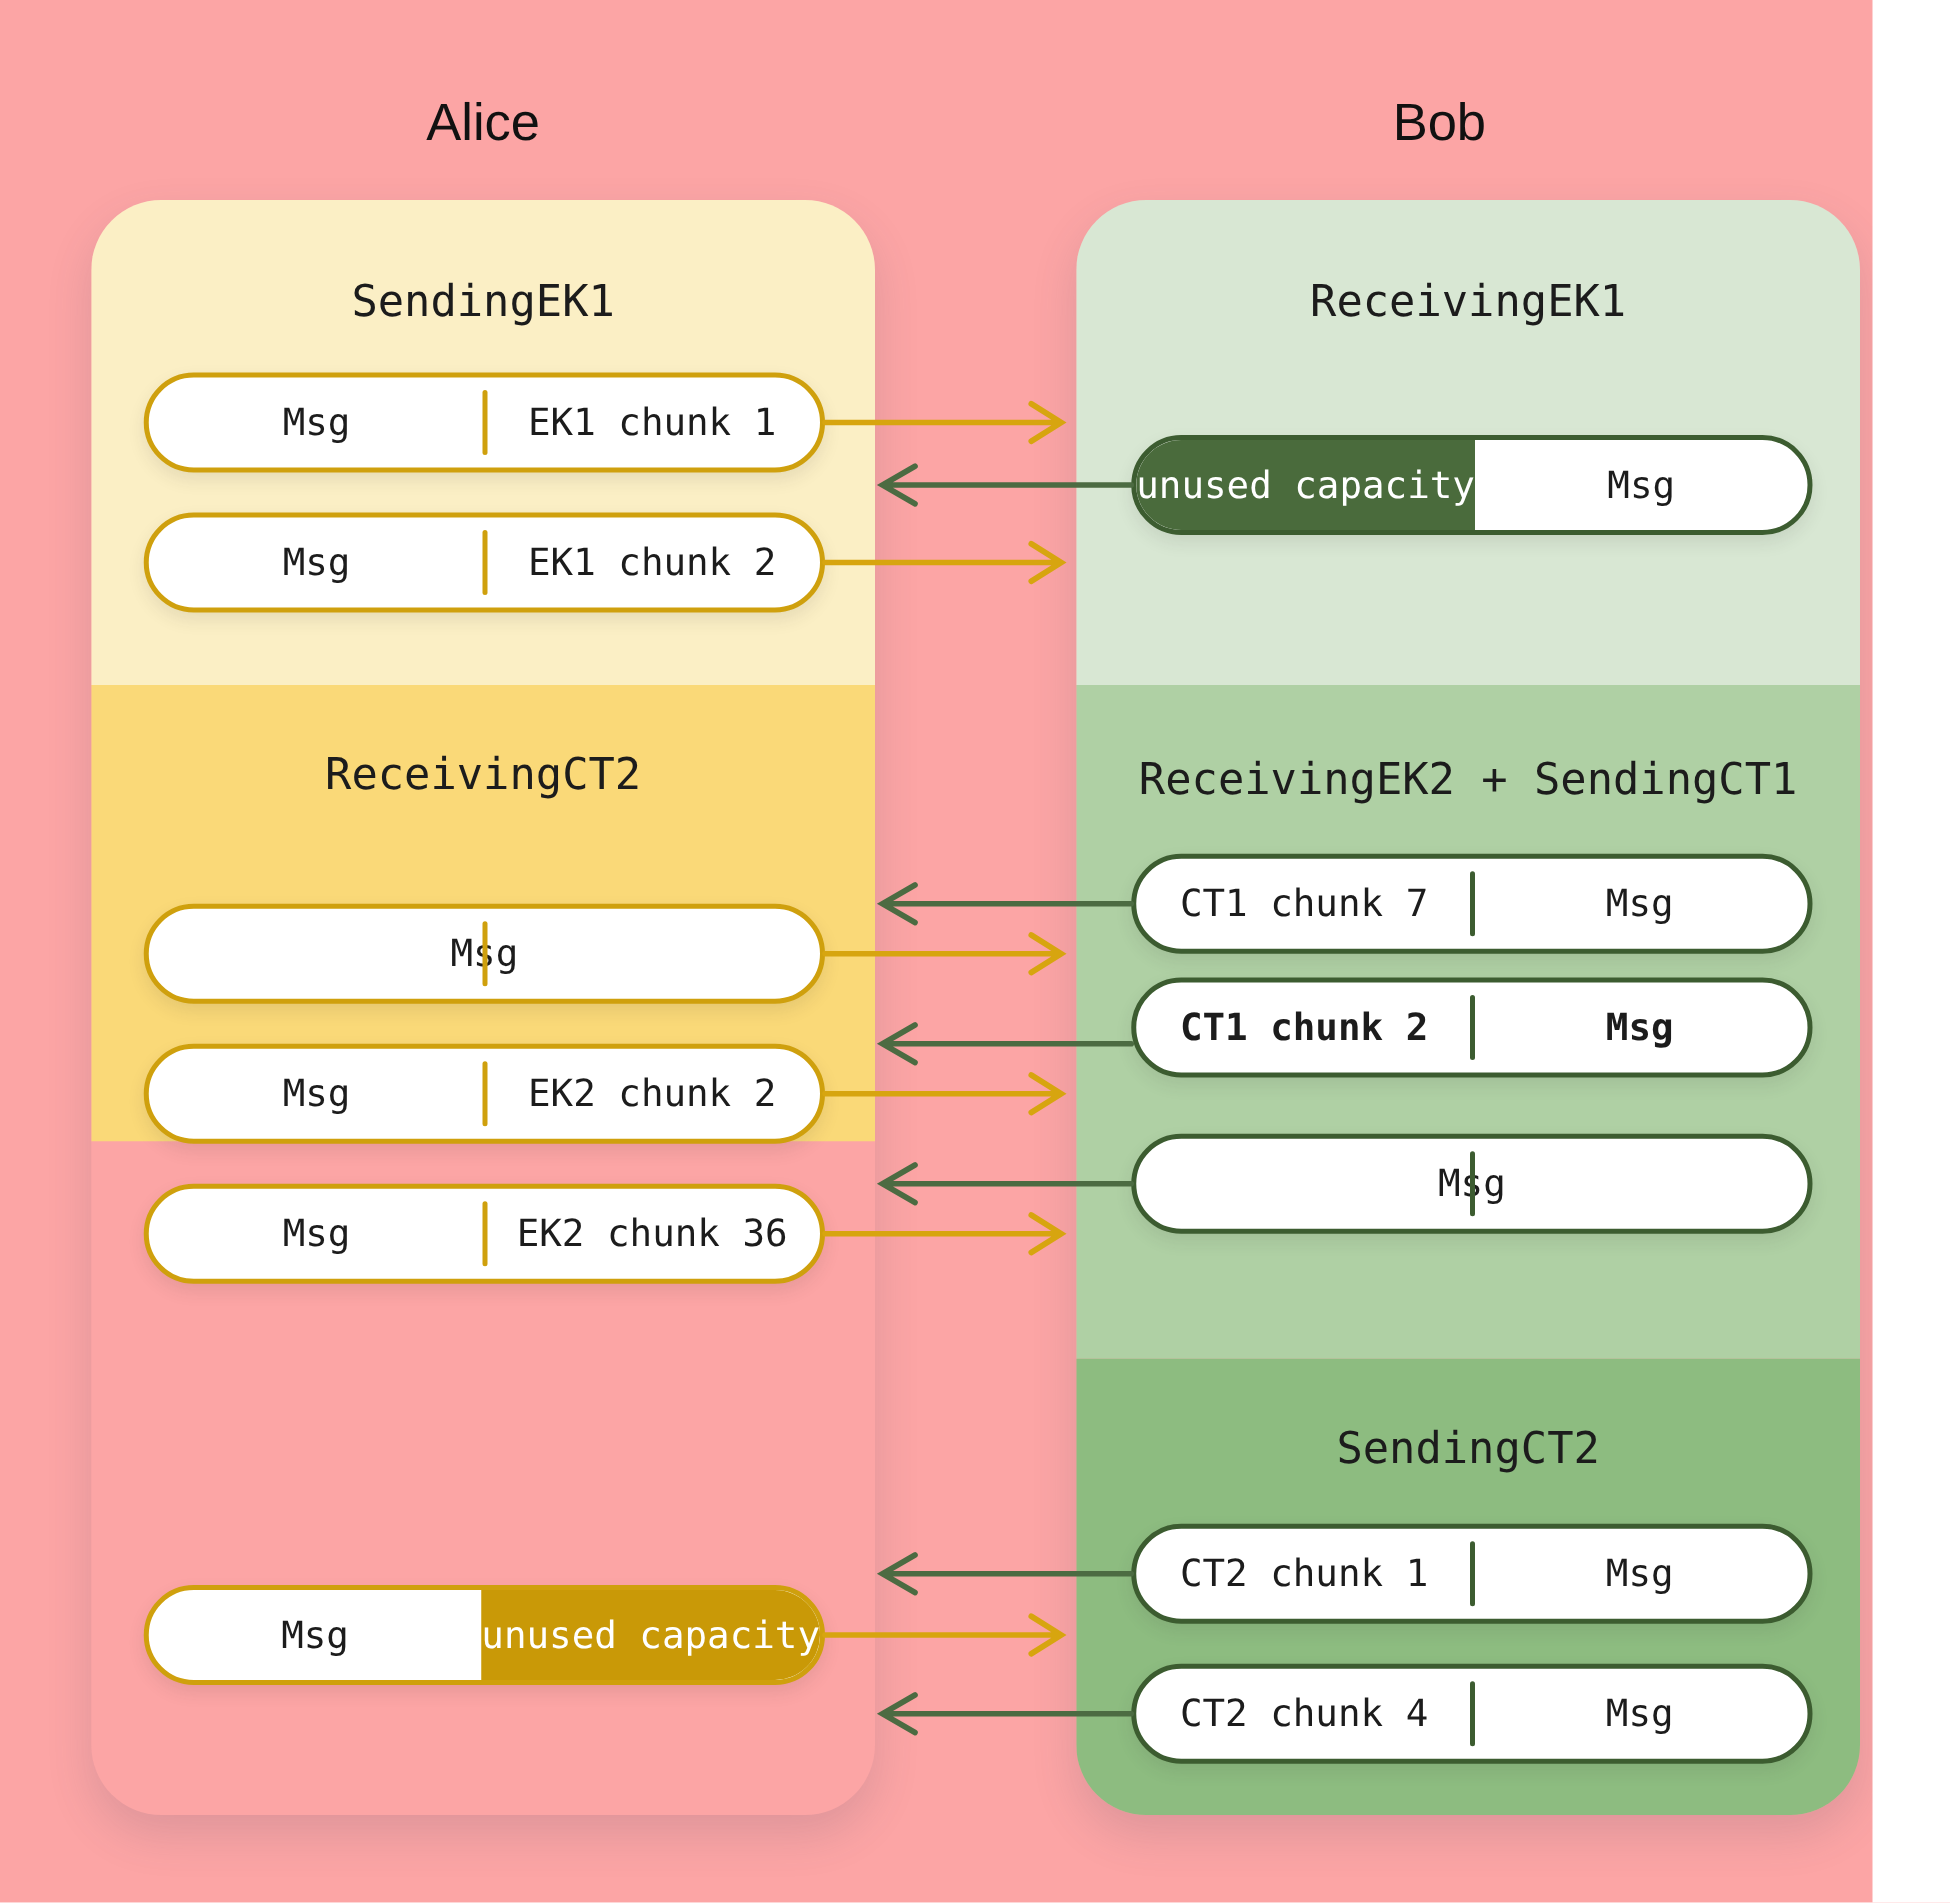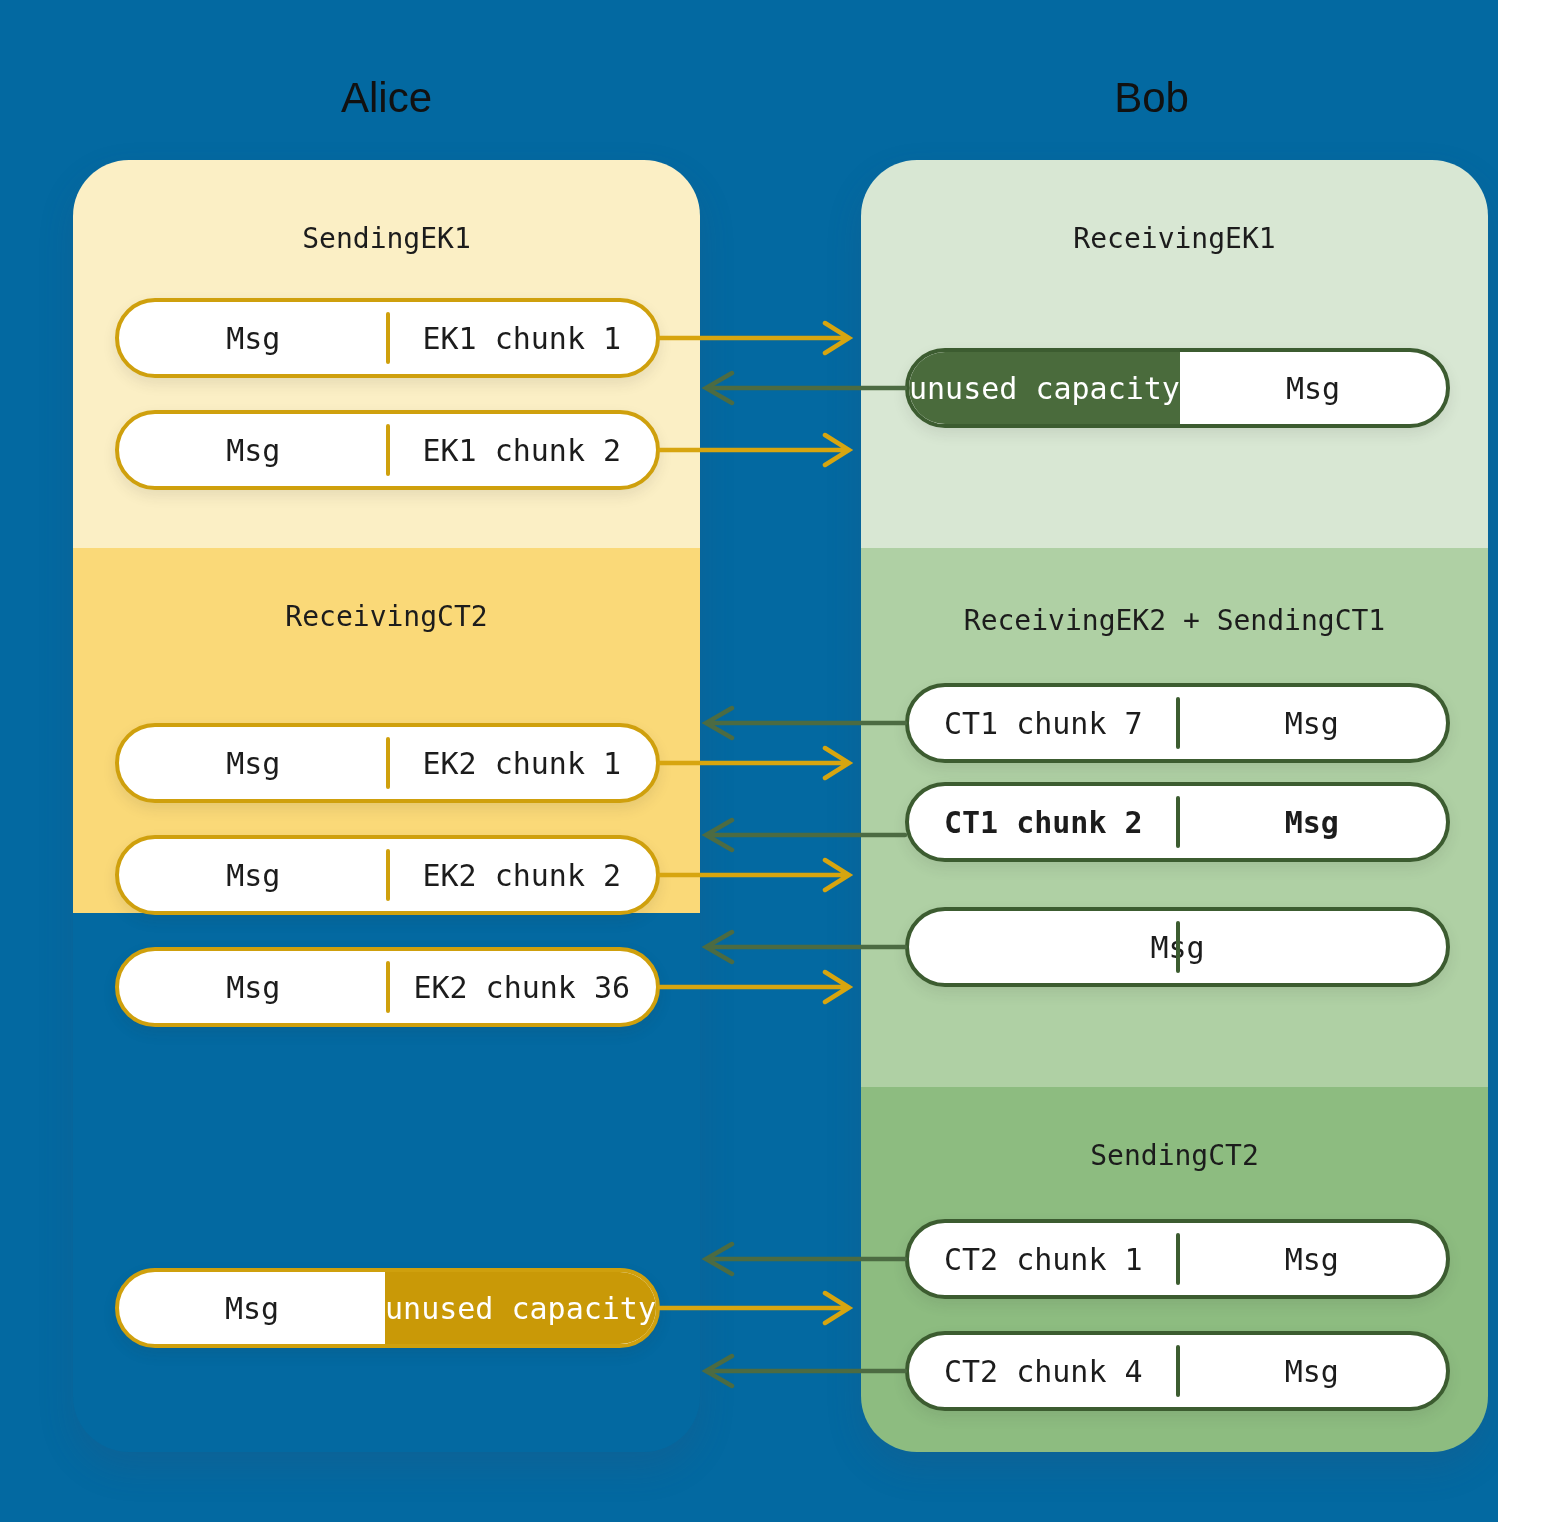--- a/index.html
+++ b/index.html
@@ -1,38 +1,38 @@
 <!DOCTYPE html>
 <html style="--gold-border: #CFA00D; --gold-arrow: #D7A50F; --gold-fill: #C99907; --green-border: #3C5C30; --green-arrow: #4C6B42; --green-fill: #4A6B3C; --text-dark: #1C1C1C; --text-light: #FFFFFF;"><head>
 <meta charset="utf-8">
 <style>
   html,body{margin:0;padding:0;background:#ffffff;}
   .stage{
-    position:relative;width:1498px;height:1522px;background:#0369a1;overflow:hidden;
+    position:relative;width:1498px;height:1522px;background:#fca5a5;overflow:hidden;
     font-family:"DejaVu Sans Mono","Liberation Mono",monospace;
   }
   .actor{
     position:absolute;top:74px;height:48px;line-height:48px;text-align:center;
     font-family:"Liberation Sans","DejaVu Sans",sans-serif;font-size:42px;font-weight:500;color:#111111;
   }
   .actor-left{left:73px;width:627px;}
   .actor-right{left:838px;width:627px;}
   .panel{
     position:absolute;top:160px;width:627px;height:1292px;border-radius:56px;overflow:hidden;
     box-shadow:0 16px 36px rgba(70,70,100,0.16);
   }
   .panel.left{left:73px;}
   .panel.right{left:861px;}
   .section{position:relative;width:100%;}
   .s1{height:388px;}
   .s2{height:539px;}
   .s3{height:365px;}
   .section-title{
     position:absolute;left:0;width:100%;text-align:center;
-    font-size:28px;color:#1c1c1c;white-space:pre;
+    font-size:35px;color:#1c1c1c;white-space:pre;
   }
   .s1 .section-title{top:62px;}
   .s2 .section-title{top:56px;}
   .s3 .section-title{top:52px;}
   .pill{
     position:absolute;width:545px;height:80px;border-radius:40px;background:#ffffff;
     border:4px solid;box-shadow:0 6px 14px rgba(50,50,50,0.10);box-sizing:border-box;
   }
   .pill.left{left:115px;border-color:var(--gold-border);}
   .pill.right{left:905px;border-color:var(--green-border);}
@@ -90,21 +90,20 @@
     <div class="pill left" style="top: 410px;">
       <div class="pill-inner">
         <div class="half">Msg</div>
         <div class="half">EK1 chunk 2</div>
       </div>
       <div class="divider"></div>
     </div>
     <div class="pill left" style="top: 723px;">
       <div class="pill-inner">
         <div class="half">Msg</div>
-        <div class="half">EK2 chunk 1</div>
       </div>
       <div class="divider"></div>
     </div>
     <div class="pill left" style="top: 835px;">
       <div class="pill-inner">
         <div class="half">Msg</div>
         <div class="half">EK2 chunk 2</div>
       </div>
       <div class="divider"></div>
     </div>

